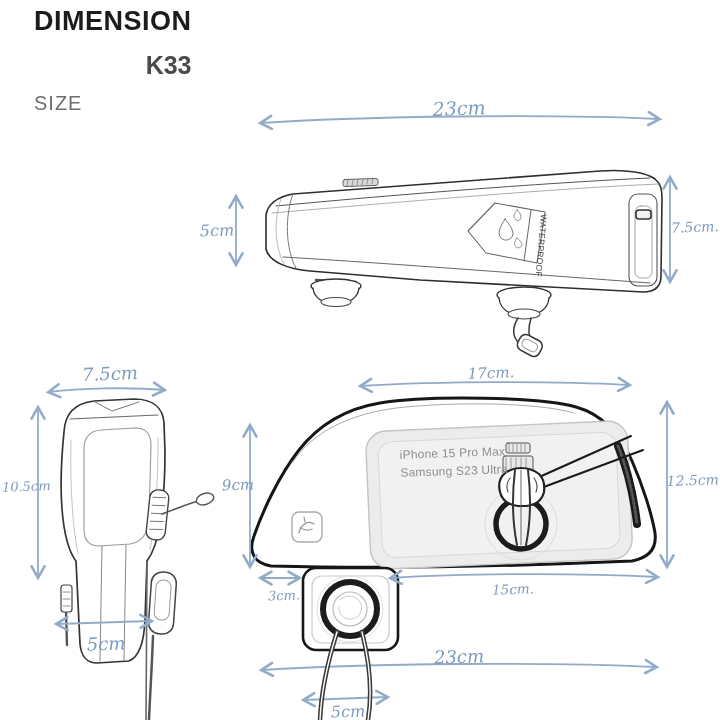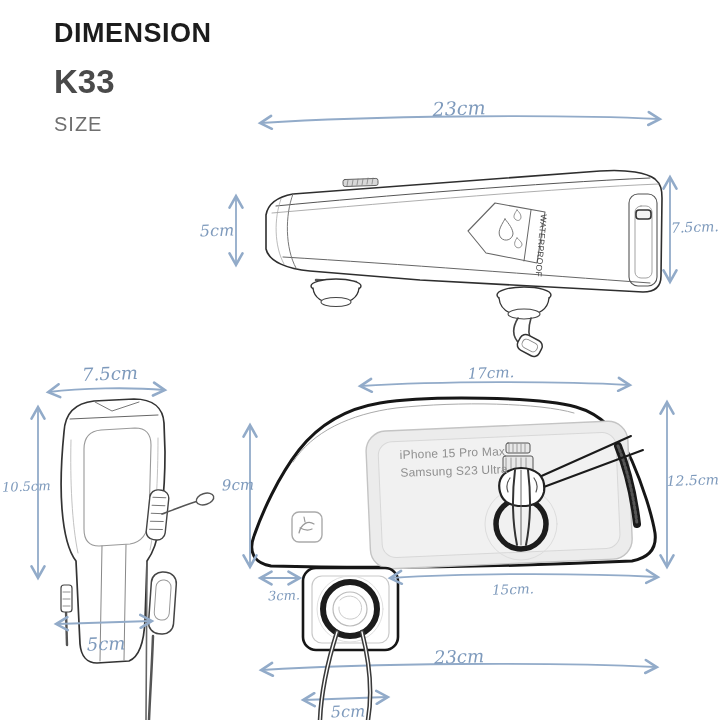--- a/index.html
+++ b/index.html
@@ -1,21 +1,21 @@
 <!DOCTYPE html>
 <html><head>
 <meta charset="utf-8">
 <style>
   html,body{margin:0;padding:0;background:#fff;}
   .canvas{position:relative;width:720px;height:720px;background:#ffffff;overflow:hidden;
           font-family:"Liberation Sans", sans-serif;}
   svg.art{position:absolute;left:0;top:0;}
-  .titles{position:absolute;left:34px;top:16px;margin-left:20px;}
+  .titles{position:absolute;left:34px;top:4px;}
   .t1{font-size:27px;font-weight:800;color:#1c1c1c;letter-spacing:.5px;margin-top:2px;}
-  .t2{font-size:33px;font-weight:800;color:#4a4a4a;margin-top:14px;}
+  .t2{font-size:25px;font-weight:800;color:#4a4a4a;margin-top:14px;text-align:right;}
   .t3{font-size:20px;font-weight:400;color:#6f6f6f;letter-spacing:1px;margin-top:12px;}
   .dim{position:absolute;transform:translateX(-50%) rotate(-2deg);color:#7e9abc;
        font-family:"DejaVu Serif", serif;font-style:italic;white-space:nowrap;}
   .dim.noc{transform:rotate(-2deg);}
   .phone-label{position:absolute;left:400px;top:444px;transform:rotate(-2deg);
        font-size:12px;color:#8f8f8f;letter-spacing:.2px;line-height:1.5;}
 </style>
 </head>
 <body>
 

